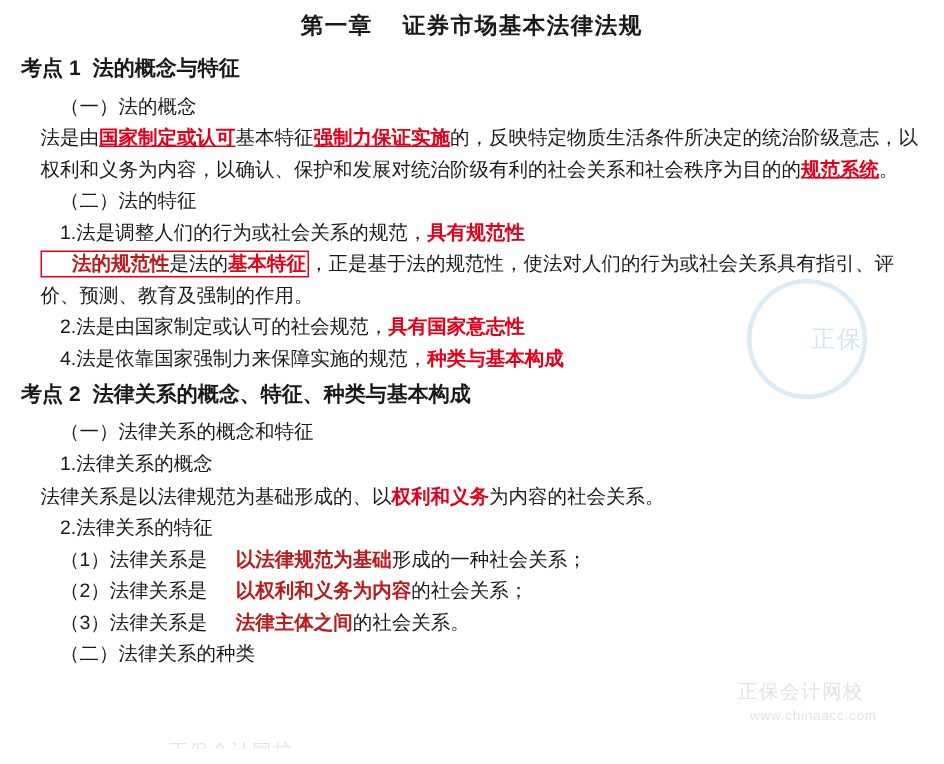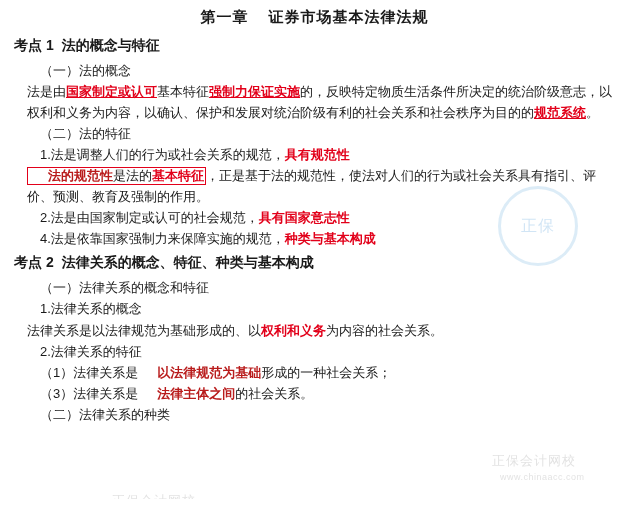--- a/index.html
+++ b/index.html
@@ -96,21 +96,21 @@
     height: 10px;
     background: #ffffff;
     z-index: 3;
   }
 </style>
 </head>
 <body>
 
 <div class="page">
 
-  <div class="wm wm-circle" style="left:498px; top:186px;">
+  <div class="wm wm-circle" style="left:498px; top:186px;justify-content:flex-end;">
     <span>正保</span>
   </div>
   <div class="wm wm-text" style="left:492px; top:452px;">正保会计网校</div>
   <div class="wm wm-text-sm" style="left:500px; top:472px;">www.chinaacc.com</div>
   <div class="wm wm-text" style="left:112px; top:492px;">正保会计网校</div>
   <div class="wm wm-text-sm" style="left:124px; top:500px;">www.chinaacc.com</div>
 
   <div class="content">
 
     <h1 class="doc-title">
@@ -156,20 +156,23 @@
     <p class="line flow">
       <span>法律关系是以法律规范为基础形成的、以</span><span class="red">权利和义务</span><span>为内容的社会关系。</span>
     </p>
 
     <p class="line ind1">2.法律关系的特征</p>
 
     <p class="line ind1">
       <span>（1）法律关系是</span><span class="blue">以法律规范为基础</span><span>形成的一种社会关系；</span>
     </p>
 
+    <p class="line ind1">
+      <span>（2）法律关系是</span><span class="blue">以权利和义务为内容</span><span>的社会关系；</span>
+    </p>
 
     <p class="line ind1">
       <span>（3）法律关系是</span><span class="blue">法律主体之间</span><span>的社会关系。</span>
     </p>
 
     <p class="line ind1">（二）法律关系的种类</p>
 
   </div>
 
   <div class="bottom-fade"></div>

